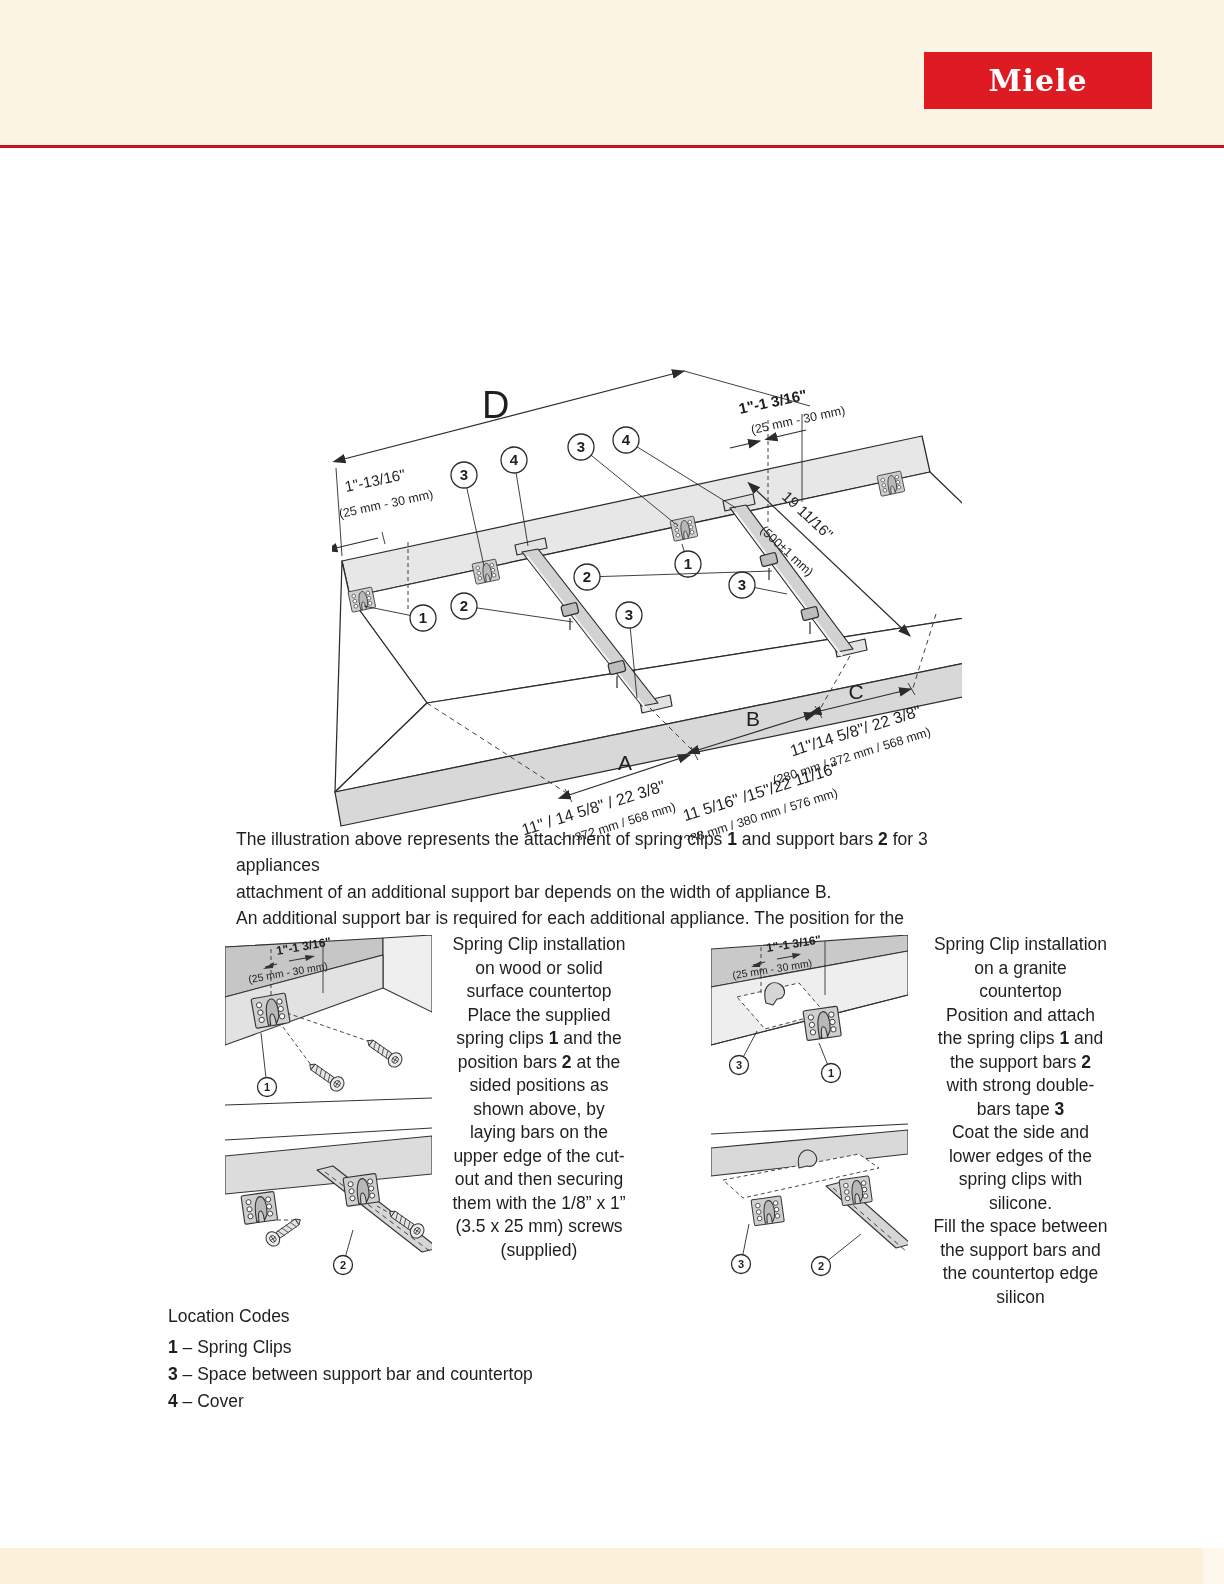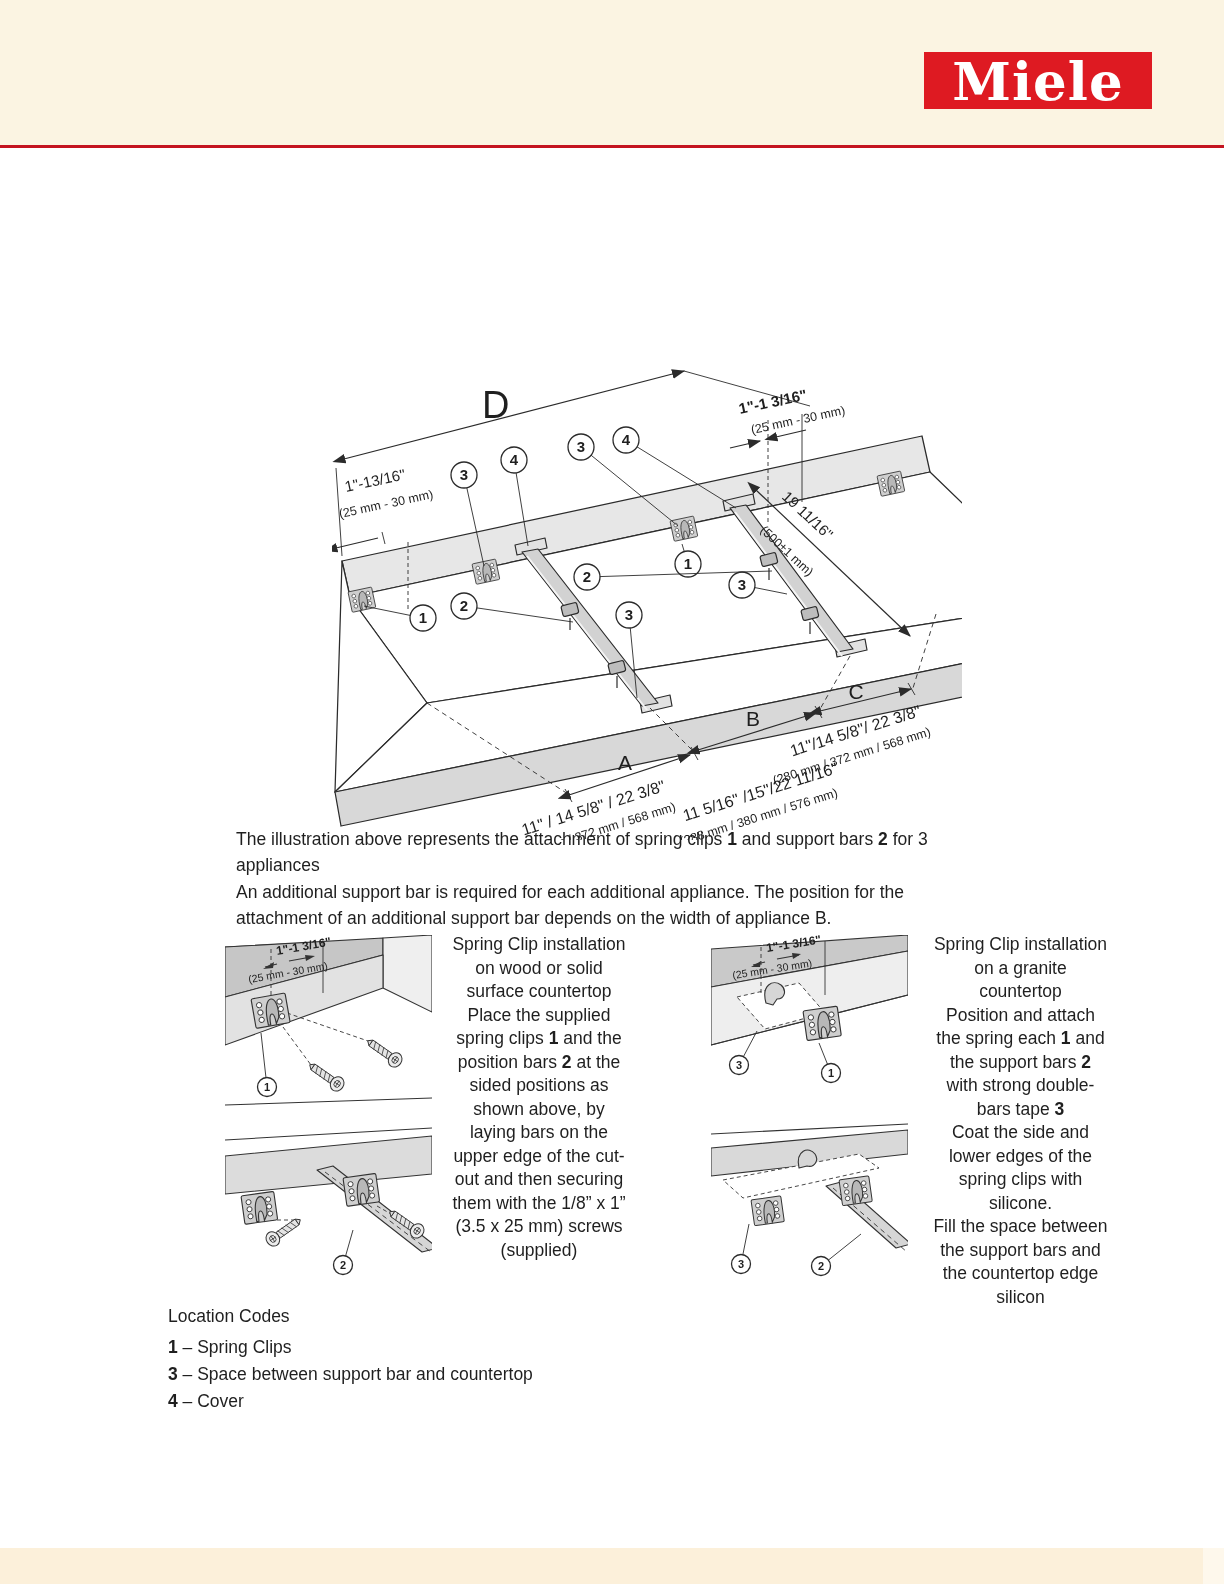--- a/index.html
+++ b/index.html
@@ -6,21 +6,21 @@
   body{
     width:1224px;height:1584px;position:relative;background:#ffffff;
     font-family:"Liberation Sans",sans-serif;color:#1f1f1f;overflow:hidden;
   }
   .abs{position:absolute;}
   .header{left:0;top:0;width:1224px;height:145px;}
   .redline{left:0;top:145px;width:1224px;height:3px;}
   .logo{
     left:924px;top:52px;width:228px;height:57px;
     display:flex;align-items:center;justify-content:center;
-    font-family:"DejaVu Serif",serif;font-weight:bold;font-size:53px;letter-spacing:1px;
+    font-family:"DejaVu Serif",serif;font-weight:bold;font-size:30px;letter-spacing:1px;
   }
   .intro{left:236px;top:826px;width:745px;font-size:17.5px;line-height:26.3px;}
   .textcol{font-size:17.5px;line-height:23.5px;text-align:center;}
   .textcol .tl{white-space:nowrap;}
   .leftcol{left:440px;top:933px;width:198px;overflow:hidden;}
   .rightcol{left:932px;top:933px;width:177px;overflow:hidden;}
   .loccodes{left:168px;top:1306px;width:900px;font-size:17.5px;}
   .loccodes .title{font-weight:normal;margin-bottom:7px;}
   .loccodes .tl{line-height:27.2px;}
   .footer{left:0;top:1548px;width:1224px;height:36px;}
@@ -196,22 +196,22 @@
       <text x="91" y="267.25" text-anchor="middle" font-size="15" font-weight="bold" fill="#111">1</text>
       <line x1="297" y1="259" x2="305" y2="342" stroke="#2b2b2b" stroke-width="0.9"></line>
       <circle cx="297" cy="259" r="13" fill="#ffffff" stroke="#2b2b2b" stroke-width="1.3"></circle>
       <text x="297" y="264.25" text-anchor="middle" font-size="15" font-weight="bold" fill="#111">3</text>
     </g>
 </svg>
 
 <div class="abs intro">
     <div class="tl"><span>The illustration above represents the attachment of spring clips </span><span class="b">1</span><span> and support bars </span><span class="b">2</span><span> for 3</span></div>
     <div class="tl"><span>appliances</span></div>
+    <div class="tl"><span>attachment of an additional support bar depends on the width of appliance B.</span></div>
     <div class="tl"><span>An additional support bar is required for each additional appliance. The position for the</span></div>
-    <div class="tl"><span>attachment of an additional support bar depends on the width of appliance B.</span></div>
   </div>
 
 <svg class="abs figsvg" style="left:225px;top:935px" width="207" height="178" viewBox="0 0 207 178">
   <g stroke="#333" stroke-width="1.1" stroke-linejoin="round">
     <line x1="0" y1="12" x2="207" y2="2"></line>
     <polygon points="0,12 158,3 158,20 0,62" fill="#c6c6c6"></polygon>
     <polygon points="158,3 207,0 207,77 158,53" fill="#efefef"></polygon>
     <polygon points="0,62 158,20 158,53 0,110" fill="#e2e2e2"></polygon>
     <line x1="0" y1="170" x2="207" y2="163"></line>
     <g stroke-width="0.9" stroke-dasharray="4,3" fill="none">
@@ -322,21 +322,21 @@
       <circle cx="110" cy="144" r="9.5" fill="#ffffff" stroke="#2b2b2b" stroke-width="1.3"></circle>
       <text x="110" y="147.85" text-anchor="middle" font-size="11" font-weight="bold" fill="#111">2</text>
     </g>
 </svg>
 
 <div class="abs textcol rightcol">
     <div class="tl"><span>Spring Clip installation</span></div>
     <div class="tl"><span>on a granite</span></div>
     <div class="tl"><span>countertop</span></div>
     <div class="tl"><span>Position and attach</span></div>
-    <div class="tl"><span>the spring each </span><span class="b">1</span><span> and</span></div>
+    <div class="tl"><span>the spring clips </span><span class="b">1</span><span> and</span></div>
     <div class="tl"><span>the support bars </span><span class="b">2</span></div>
     <div class="tl"><span>with strong double-</span></div>
     <div class="tl"><span>bars tape </span><span class="b">3</span></div>
     <div class="tl"><span>Coat the side and</span></div>
     <div class="tl"><span>lower edges of the</span></div>
     <div class="tl"><span>spring clips with</span></div>
     <div class="tl"><span>silicone.</span></div>
     <div class="tl"><span>Fill the space between</span></div>
     <div class="tl"><span>the support bars and</span></div>
     <div class="tl"><span>the countertop edge</span></div>

